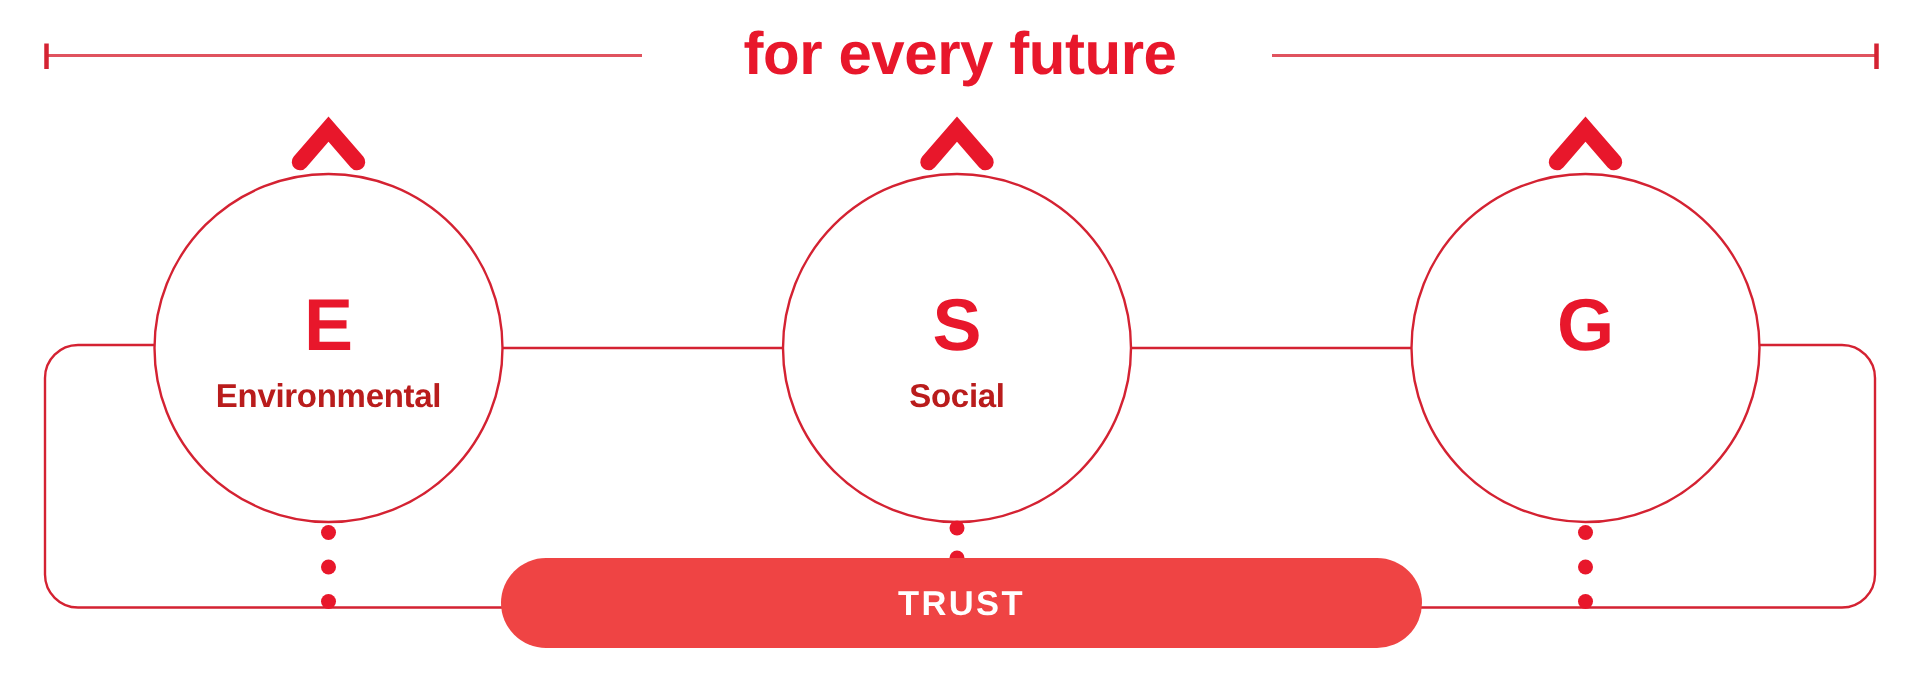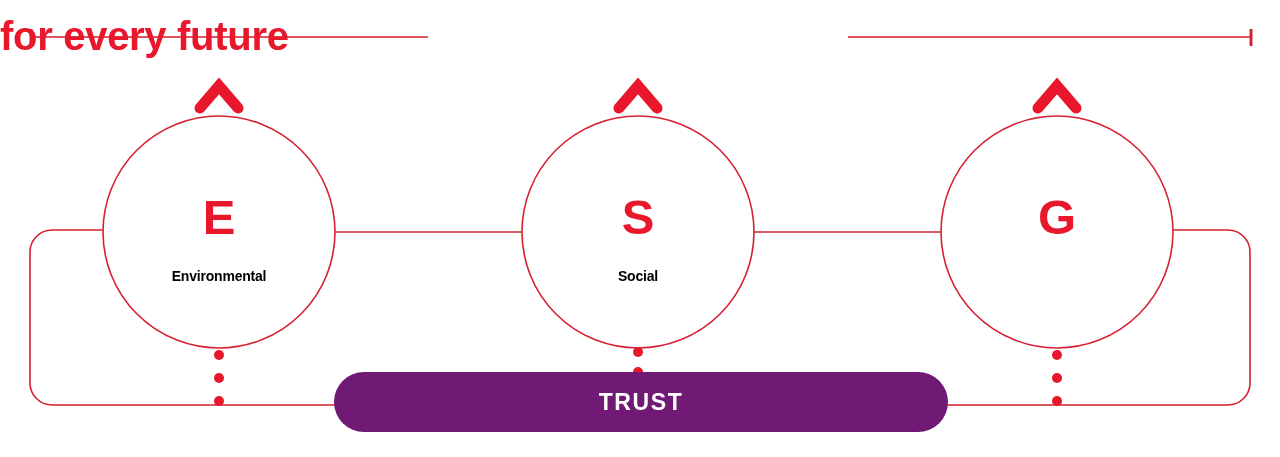--- a/index.html
+++ b/index.html
@@ -24,20 +24,21 @@
     width: 1280px;
     height: 457px;
   }
 
   
   .title {
     position: absolute;
     left: 0;
     top: 8px;
     width: 1280px;
+    text-align: center;
     font-size: 40px;
     font-weight: 700;
     letter-spacing: -0.3px;
     color: #E8172B;
     line-height: 56px;
     white-space: nowrap;
   }
 
   
   .pillar-text {
@@ -47,36 +48,36 @@
     transform: translateX(-50%);
   }
   .pillar-letter {
     font-size: 49px;
     font-weight: 700;
     color: #E8172B;
     line-height: 50px;
     letter-spacing: 0px;
   }
   .pillar-label {
-    margin-top: 23px;
-    font-size: 14px;
+    margin-top: 11px;
+    font-size: 22px;
     font-weight: 700;
-    color: #000000;
+    color: #b91c1c;
     line-height: 22px;
     letter-spacing: -0.2px;
   }
 
   
   .trust-pill {
     position: absolute;
     left: 334px;
     top: 372px;
     width: 614px;
     height: 60px;
-    background: #701a75;
+    background: #ef4444;
     border-radius: 30px;
     display: flex;
     align-items: center;
     justify-content: center;
   }
   .trust-label {
     color: #ffffff;
     font-size: 23px;
     font-weight: 700;
     letter-spacing: 1.6px;

